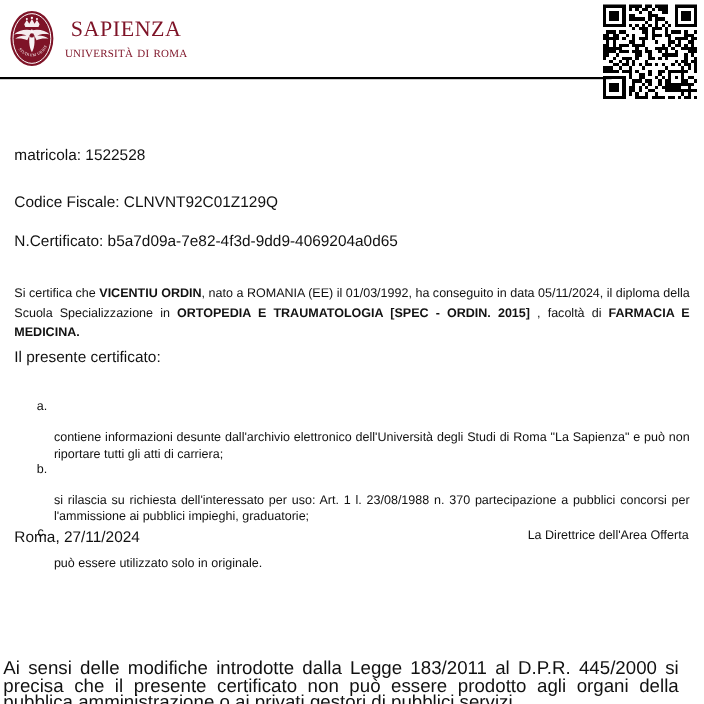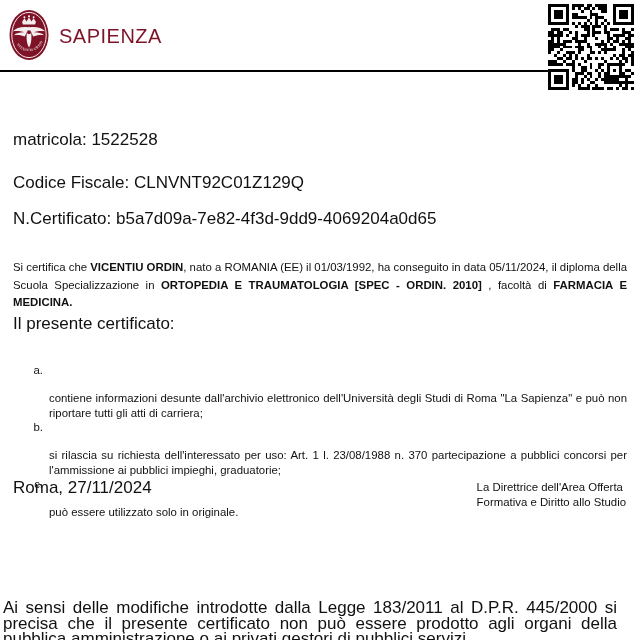--- a/index.html
+++ b/index.html
@@ -46,21 +46,21 @@
   }
   .crest svg { display: block; width: 42px; height: 52px; }
 
   .wordmark {
     margin-left: 9px;
     line-height: 1;
     padding-bottom: 2px;
   }
   .wordmark .w-main {
     display: block;
-    font-family: Liberation Sans, sans-serif;
+    font-family: Liberation Serif, serif;
     font-size: 28px;
     letter-spacing: 0.5px;
     color: #7e1327;
     font-variant: small-caps;
     text-transform: lowercase;
     line-height: 1.02;
     text-align: center;
   }
   .wordmark .w-sub {
     display: block;
@@ -97,21 +97,21 @@
   
   .content {
     position: absolute;
     left: 0;
     top: 0;
     width: 640px;
   }
   .ln {
     position: absolute;
     left: 13px;
-    font-size: 17px;
+    font-size: 14px;
     line-height: 14px;
     color: #111;
     white-space: nowrap;
   }
   .para {
     position: absolute;
     left: 13px;
     width: 614px;
     font-size: 11.4px;
     line-height: 17.5px;
@@ -193,20 +193,21 @@
           <circle cx="21" cy="23.2" r="2.0" fill="#7e1327"></circle>
 
           <path id="mottoArc" d="M7.5 33 A 14.5 14.5 0 0 0 34.5 33" fill="none" stroke="none"></path>
           <text font-family="Liberation Serif, serif" font-size="3.6" fill="#ffffff" letter-spacing="0.35">
             <textPath href="#mottoArc" startOffset="8%">STUDIUM URBIS</textPath>
           </text>
         </svg>
       </div>
       <div class="wordmark">
         <span class="w-main">Sapienza</span>
+        <span class="w-sub">Università di Roma</span>
       </div>
     </div>
 
     <div class="qr-wrap">
       <svg viewBox="0 0 29 29" shape-rendering="crispEdges" xmlns="http://www.w3.org/2000/svg">
         <rect width="29" height="29" fill="#ffffff"></rect>
         <g fill="#000000" id="qr-modules">
             <rect x="0" y="0" width="1" height="1"></rect>
             <rect x="1" y="0" width="1" height="1"></rect>
             <rect x="2" y="0" width="1" height="1"></rect>
@@ -644,21 +645,21 @@
     <div class="rule"></div>
   </div>
 
   <div class="content">
 
     <div class="ln" style="top:133px">matricola: 1522528</div>
     <div class="ln" style="top:176px">Codice Fiscale: CLNVNT92C01Z129Q</div>
     <div class="ln" style="top:212px">N.Certificato: b5a7d09a-7e82-4f3d-9dd9-4069204a0d65</div>
 
     <div class="para" style="top:259px">
-      <span>Si certifica che </span><b>VICENTIU ORDIN</b><span>, nato a ROMANIA (EE) il 01/03/1992, ha conseguito in data 05/11/2024, il diploma della Scuola Specializzazione in </span><b>ORTOPEDIA E TRAUMATOLOGIA [SPEC - ORDIN. 2010]</b><span> , facoltà di </span><b>FARMACIA E MEDICINA.</b>
+      <span>Si certifica che </span><b>VICENTIU ORDIN</b><span>, nato a ROMANIA (EE) il 01/03/1992, ha conseguito in data 05/11/2024, il diploma della Scuola Specializzazione in </span><b>ORTOPEDIA E TRAUMATOLOGIA [SPEC - ORDIN. 2015]</b><span> , facoltà di </span><b>FARMACIA E MEDICINA.</b>
     </div>
 
     <div class="ln" style="top:317px">Il presente certificato:</div>
 
     <div class="list" style="top:363px">
       <div class="li">
         <span class="mk">a.</span>
         <span class="tx">contiene informazioni desunte dall'archivio elettronico dell'Università degli Studi di Roma "La Sapienza" e può non riportare tutti gli atti di carriera;</span>
       </div>
       <div class="li">
@@ -668,19 +669,18 @@
       <div class="li">
         <span class="mk">c.</span>
         <span class="tx">può essere utilizzato solo in originale.</span>
       </div>
     </div>
 
     <div class="ln" style="top:481px">Roma, 27/11/2024</div>
 
     <div class="sig" style="top:480px">
       <div>La Direttrice dell'Area Offerta</div>
-      <div>Formativa e Diritto allo Studio</div>
     </div>
 
     <div class="footer" style="top:600px">Ai sensi delle modifiche introdotte dalla Legge 183/2011 al D.P.R. 445/2000 si precisa che il presente certificato non può essere prodotto agli organi della pubblica amministrazione o ai privati gestori di pubblici servizi.</div>
 
   </div>
 </div>
 
 </body></html>

